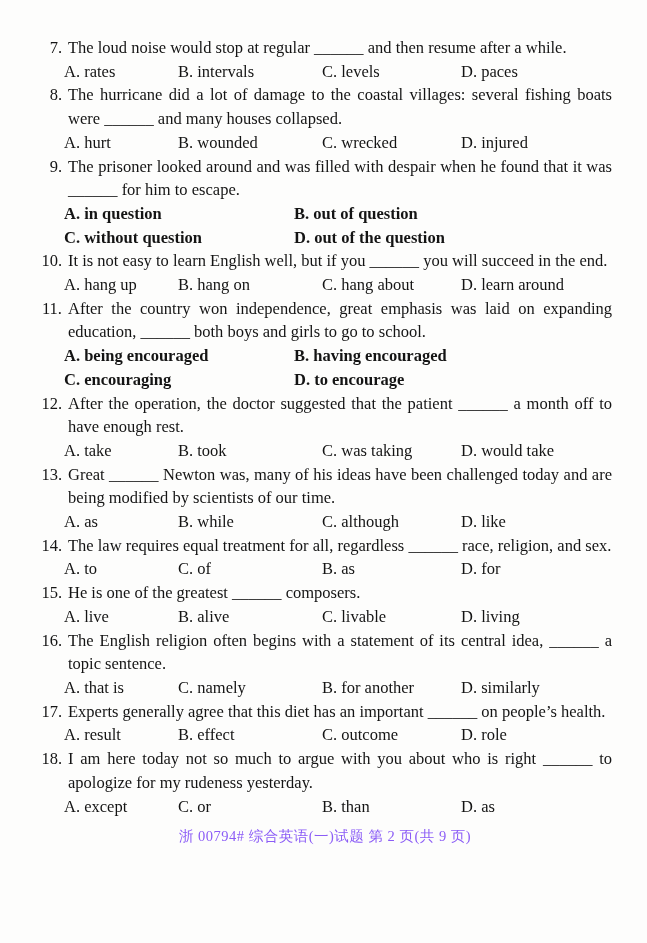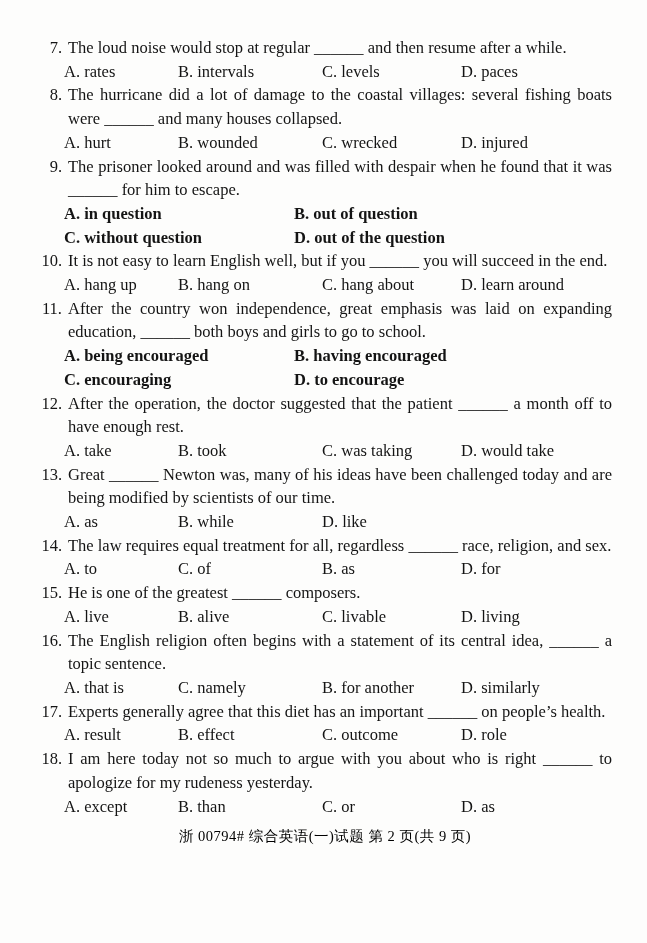--- a/index.html
+++ b/index.html
@@ -41,21 +41,21 @@
     margin-left: 26px;
     column-gap: 0;
   }
   .options.cols4 { grid-template-columns: 100px 130px 125px 1fr; gap: 14px; }
   .options.cols2 { grid-template-columns: 230px 1fr; font-weight: bold; }
   .option { white-space: nowrap; }
   footer {
     margin-top: 7px;
     text-align: center;
     font-size: 14.5px;
-    color: #000000;
+    color: #8b5cf6;
     letter-spacing: 0.5px;
   }
 </style>
 </head>
 <body>
 
 <div id="page">
   <main id="questions">
   <div class="question">
     <div class="qrow">
@@ -136,20 +136,21 @@
   </div>
 
   <div class="question">
     <div class="qrow">
       <span class="qnum">13.</span>
       <p class="qtext">Great ______ Newton was, many of his ideas have been challenged today and are being modified by scientists of our time.</p>
     </div>
     <div class="options cols4">
           <span class="option">A. as</span>
           <span class="option">B. while</span>
+          <span class="option">C. although</span>
           <span class="option">D. like</span>
         </div>
   </div>
 
   <div class="question">
     <div class="qrow">
       <span class="qnum">14.</span>
       <p class="qtext">The law requires equal treatment for all, regardless ______ race, religion, and sex.</p>
     </div>
     <div class="options cols4">
@@ -199,20 +200,20 @@
         </div>
   </div>
 
   <div class="question">
     <div class="qrow">
       <span class="qnum">18.</span>
       <p class="qtext">I am here today not so much to argue with you about who is right ______ to apologize for my rudeness yesterday.</p>
     </div>
     <div class="options cols4">
           <span class="option">A. except</span>
+          <span class="option">C. or</span>
           <span class="option">B. than</span>
-          <span class="option">C. or</span>
           <span class="option">D. as</span>
         </div>
   </div>
 </main>
   <footer>浙 00794# 综合英语(一)试题 第 2 页(共 9 页)</footer>
 </div>
 
 </body></html>

